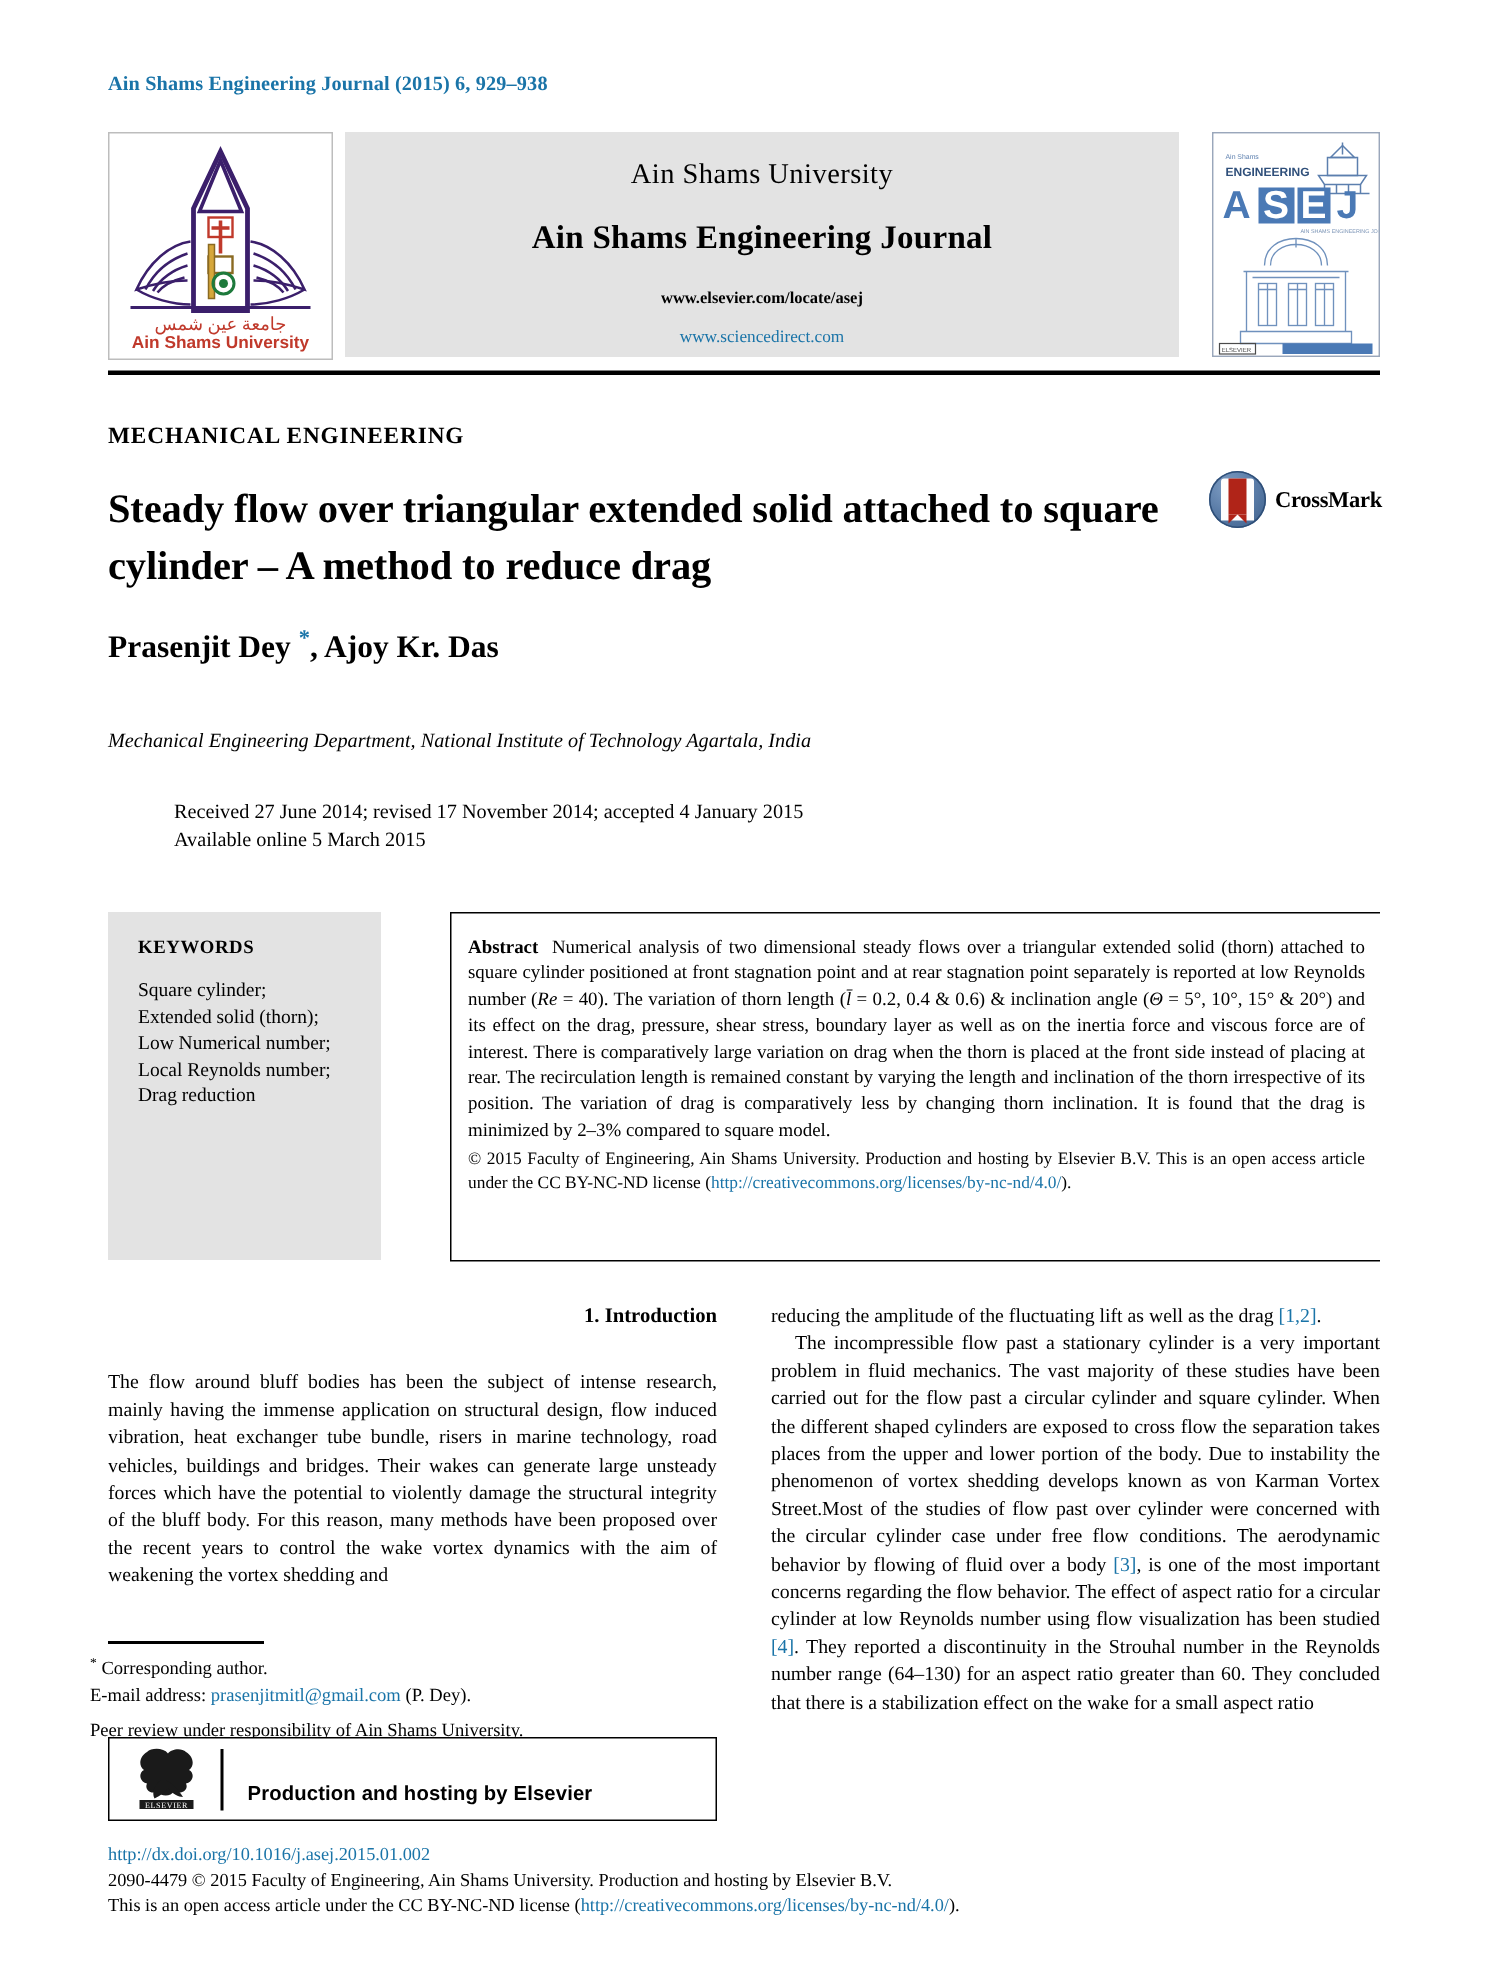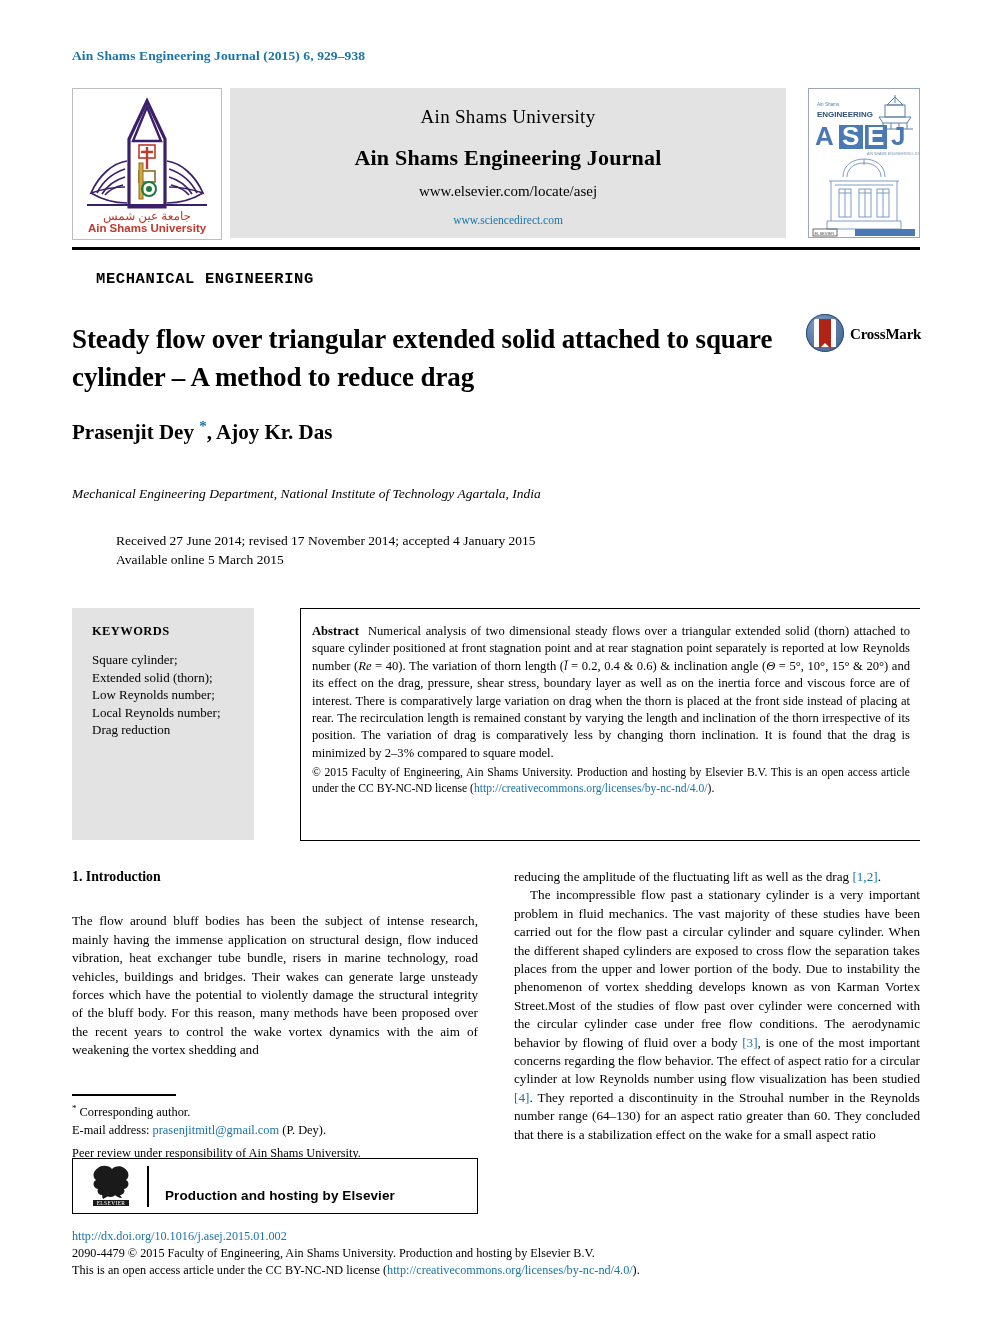--- a/index.html
+++ b/index.html
@@ -70,22 +70,23 @@
     letter-spacing: .3px;
   }
   .banner-journal {
     margin-top: 17px;
     font-size: 22px;
     font-weight: bold;
     font-family: "Liberation Serif", serif;
     letter-spacing: .2px;
   }
   .banner-url1 {
-    margin-top: 12px;
-    font-size: 15px;
+    margin-top: 22px;
+    font-size: 11px;
+    font-weight: bold;
   }
   .banner-url2 {
     margin-top: 14px;
     font-size: 11.5px;
     color: #1a74a8;
   }
   .banner-cover {
     position: absolute;
     right: 0; top: 0;
     width: 112px;
@@ -101,26 +102,25 @@
     top: 247px;
     width: 848px;
     height: 3px;
     background: #000;
   }
 
   
   .section-label {
     position: absolute;
     left: 72px;
-    top: 270px;
+    top: 282px;
     font-size: 15.5px;
     font-weight: bold;
-    font-family: Liberation Mono, monospace;
+    font-family: Liberation Serif, serif;
     letter-spacing: .6px;
-    margin-left: 24px;
   }
   .title {
     position: absolute;
     left: 72px;
     top: 302px;
     width: 720px;
     font-size: 27px;
     line-height: 38px;
     font-weight: bold;
     font-family: "Liberation Serif", serif;
@@ -286,37 +286,37 @@
     line-height: 18.4px;
     text-align: justify;
     font-family: "Liberation Serif", serif;
   }
   .col-left  { left: 72px;  top: 868px; }
   .col-right { left: 514px; top: 868px; }
   .h2 {
     font-size: 13.8px;
     font-weight: bold;
     margin: 0 0 26px 0;
-    text-align: left;
+    text-align: right;
   }
   .col p { margin: 0; }
   .indent { text-indent: 16px; }
 
   
   .fn-rule {
     position: absolute;
     left: 72px;
     top: 1094px;
     width: 104px;
     height: 1.5px;
     background: #000;
   }
   .footnote {
     position: absolute;
-    left: 72px;
+    left: 60px;
     top: 1099px;
     width: 410px;
     font-size: 12.4px;
     line-height: 18px;
     font-family: "Liberation Serif", serif;
   }
   .footnote .star { vertical-align: super; font-size: 9px; }
   .peer { margin-top: 5px; }
 
   
@@ -485,21 +485,21 @@
   <div class="history">
     <div>Received 27 June 2014; revised 17 November 2014; accepted 4 January 2015</div>
     <div>Available online 5 March 2015</div>
   </div>
 
   <div class="kw-box">
     <div class="kw-title">KEYWORDS</div>
     <div class="kw-list">
       <div>Square cylinder;</div>
       <div>Extended solid (thorn);</div>
-      <div>Low Reynolds number;</div>
+      <div>Low Numerical number;</div>
       <div>Local Reynolds number;</div>
       <div>Drag reduction</div>
     </div>
   </div>
 
   <div class="abs-rule-top"></div>
   <div class="abs-rule-left"></div>
   <div class="abs-rule-bottom"></div>
 
   <div class="abstract">

